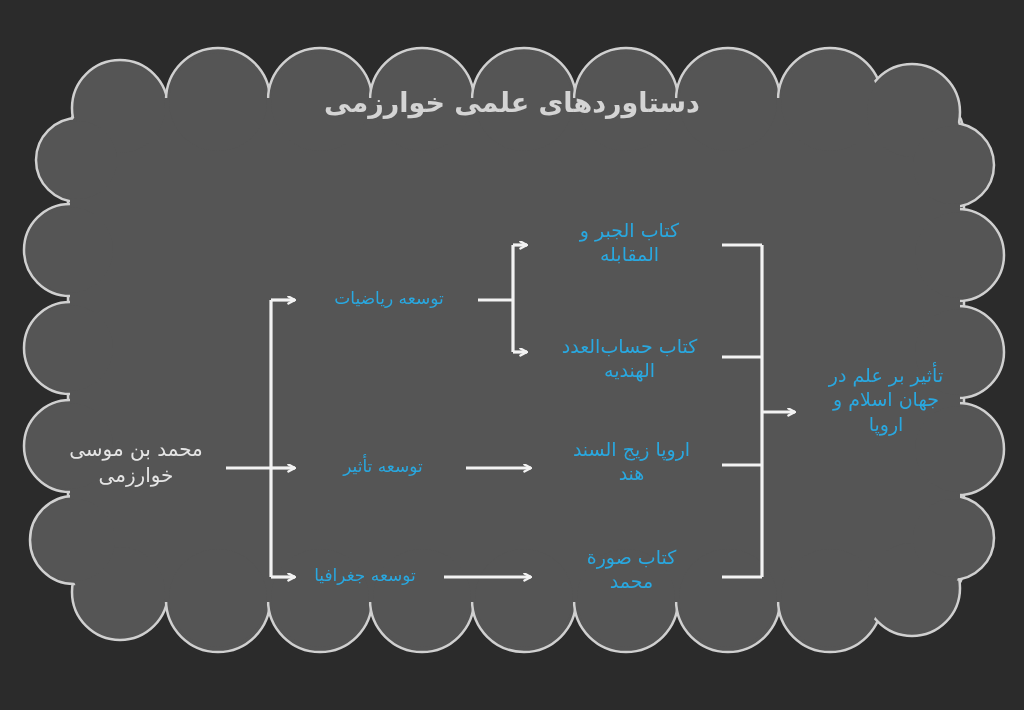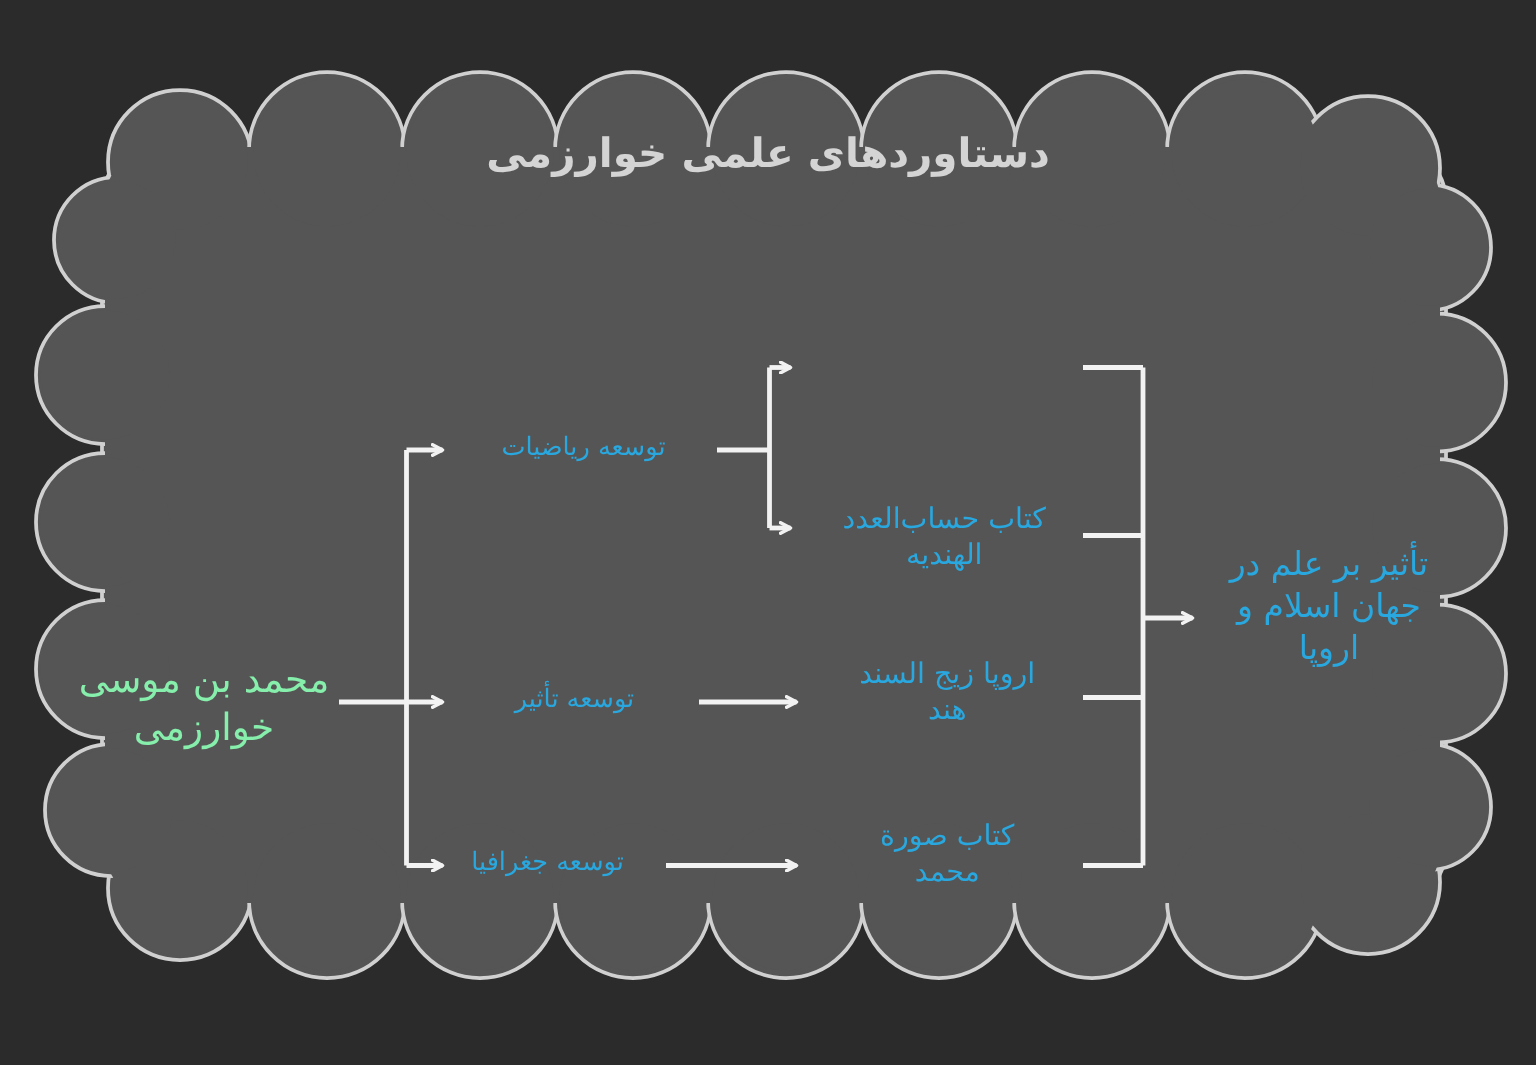--- a/index.html
+++ b/index.html
@@ -31,34 +31,34 @@
   }
   .node {
     position: absolute;
     text-align: center;
     direction: rtl;
     unicode-bidi: bidi-override;
     line-height: 1.28;
     white-space: pre-line;
   }
   .node-root {
-    color: #86efac;
-    font-size: 25px;
+    color: #e5e5e5;
+    font-size: 20px;
   }
   .node-branch {
     color: #29a8e0;
     font-size: 17px;
   }
   .node-book {
     color: #29a8e0;
     font-size: 19px;
   }
   .node-outcome {
     color: #29a8e0;
-    font-size: 22px;
+    font-size: 19px;
   }
   #diagram-title {
     position: absolute;
     left: 262px;
     top: 87px;
     width: 500px;
     text-align: center;
     direction: rtl;
     color: #d4d4d4;
     font-size: 27px;
@@ -183,20 +183,22 @@
 
   <div class="node node-root" style="left:46px; top:437px; width:180px;">محمد بن موسی
 خوارزمی</div>
 
   <div class="node node-branch" style="left:300px; top:288px; width:178px;">توسعه ریاضیات</div>
 
   <div class="node node-branch" style="left:300px; top:456px; width:166px;">توسعه تأثیر</div>
 
   <div class="node node-branch" style="left:286px; top:565px; width:158px;">توسعه جغرافیا</div>
 
+  <div class="node node-book" style="left:537px; top:218px; width:185px;">کتاب الجبر و
+المقابله</div>
 
   <div class="node node-book" style="left:537px; top:334px; width:185px;">کتاب حساب‌العدد
 الهندیه</div>
 
   <div class="node node-book" style="left:541px; top:437px; width:181px;">اروپا زیج السند
 هند</div>
 
   <div class="node node-book" style="left:541px; top:545px; width:181px;">کتاب صورة
 محمد</div>
 

